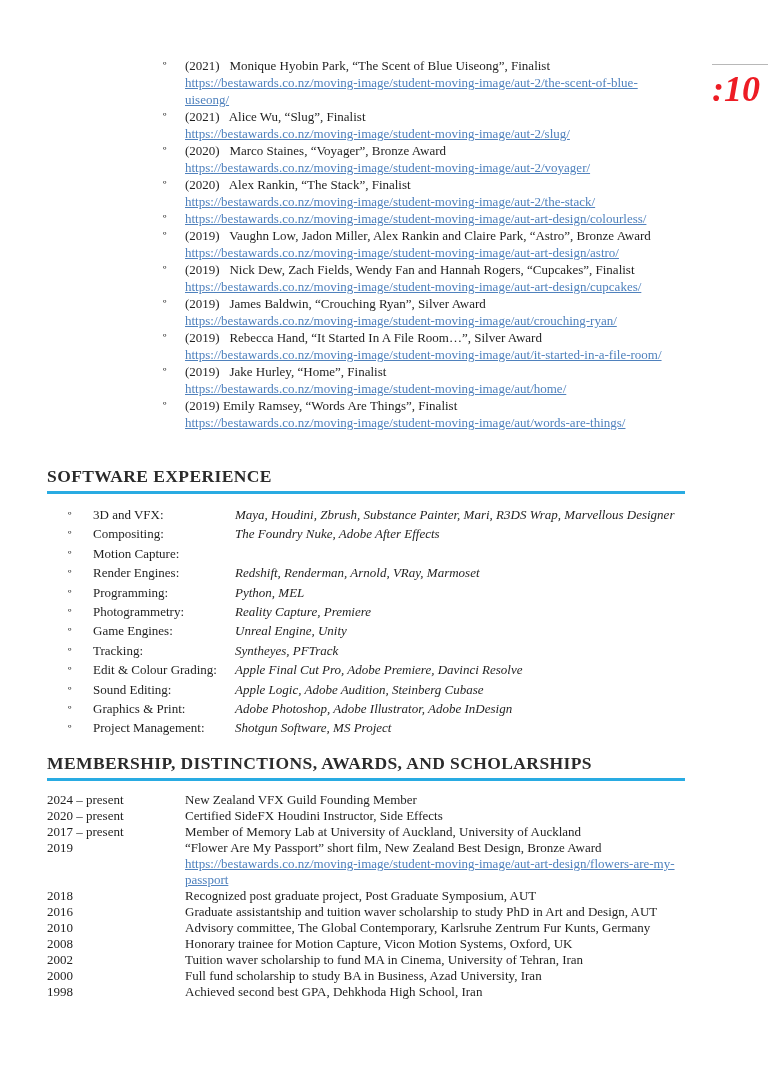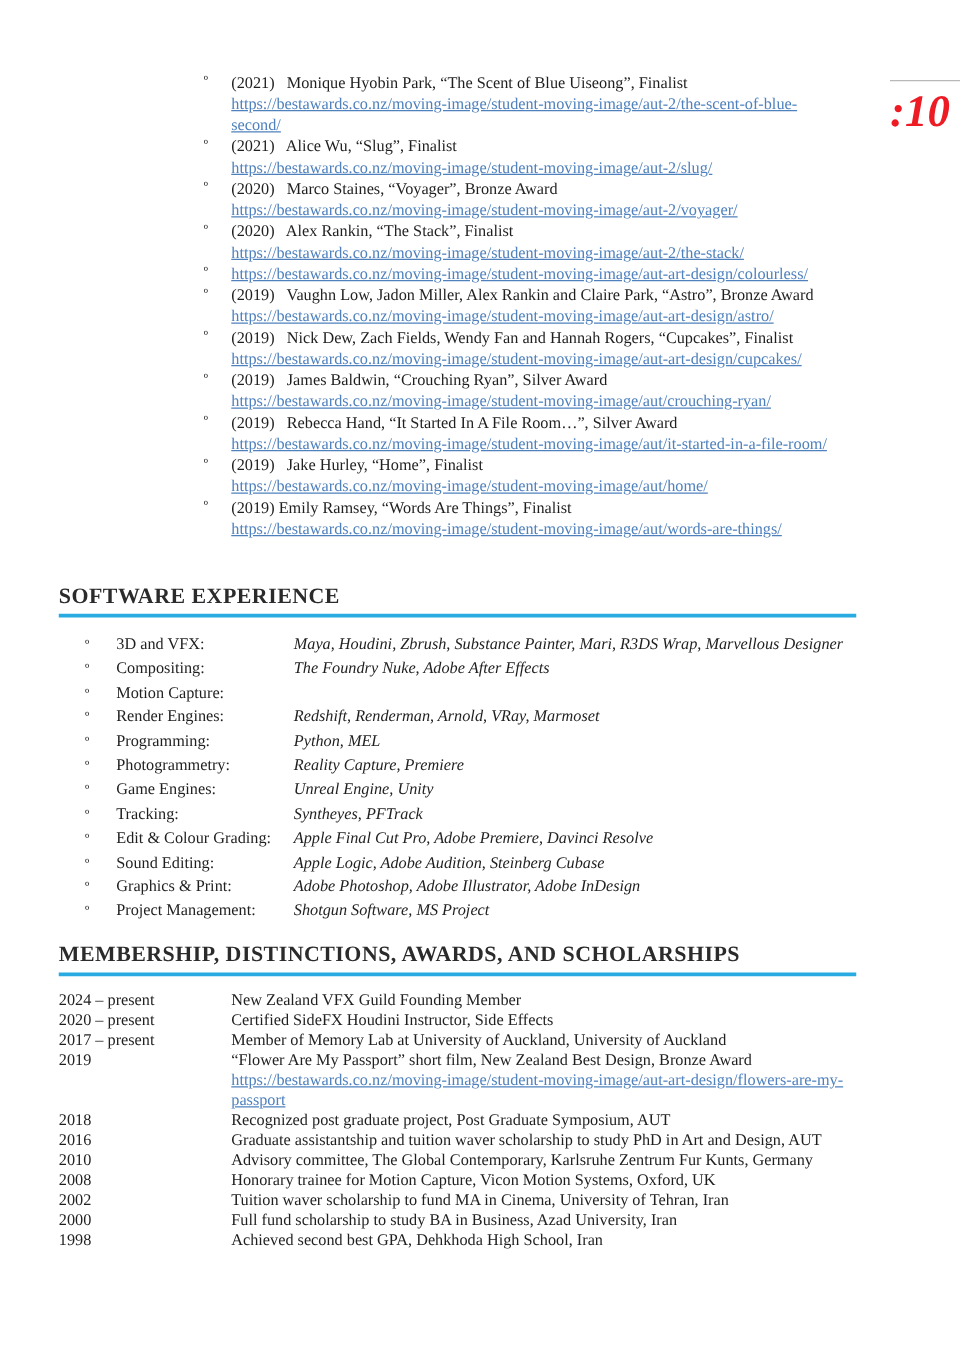--- a/index.html
+++ b/index.html
@@ -68,21 +68,21 @@
 </head>
 <body>
 
 <div class="annot-rule"></div>
 <div class="annot-text">:10</div>
 
 <div class="awards-list">
   <div class="award-item">
     <span class="blt">º</span>
     <span class="entry-text">(2021)   Monique Hyobin Park, “The Scent of Blue Uiseong”, Finalist</span>
-    <a class="doc-link"><span class="url-line">https://bestawards.co.nz/moving-image/student-moving-image/aut-2/the-scent-of-blue-</span><span class="url-line">second/</span></a>
+    <a class="doc-link"><span class="url-line">https://bestawards.co.nz/moving-image/student-moving-image/aut-2/the-scent-of-blue-</span><span class="url-line">uiseong/</span></a>
   </div>
 
   <div class="award-item">
     <span class="blt">º</span>
     <span class="entry-text">(2021)   Alice Wu, “Slug”, Finalist</span>
     <a class="doc-link"><span class="url-line">https://bestawards.co.nz/moving-image/student-moving-image/aut-2/slug/</span></a>
   </div>
 
   <div class="award-item">
     <span class="blt">º</span>

